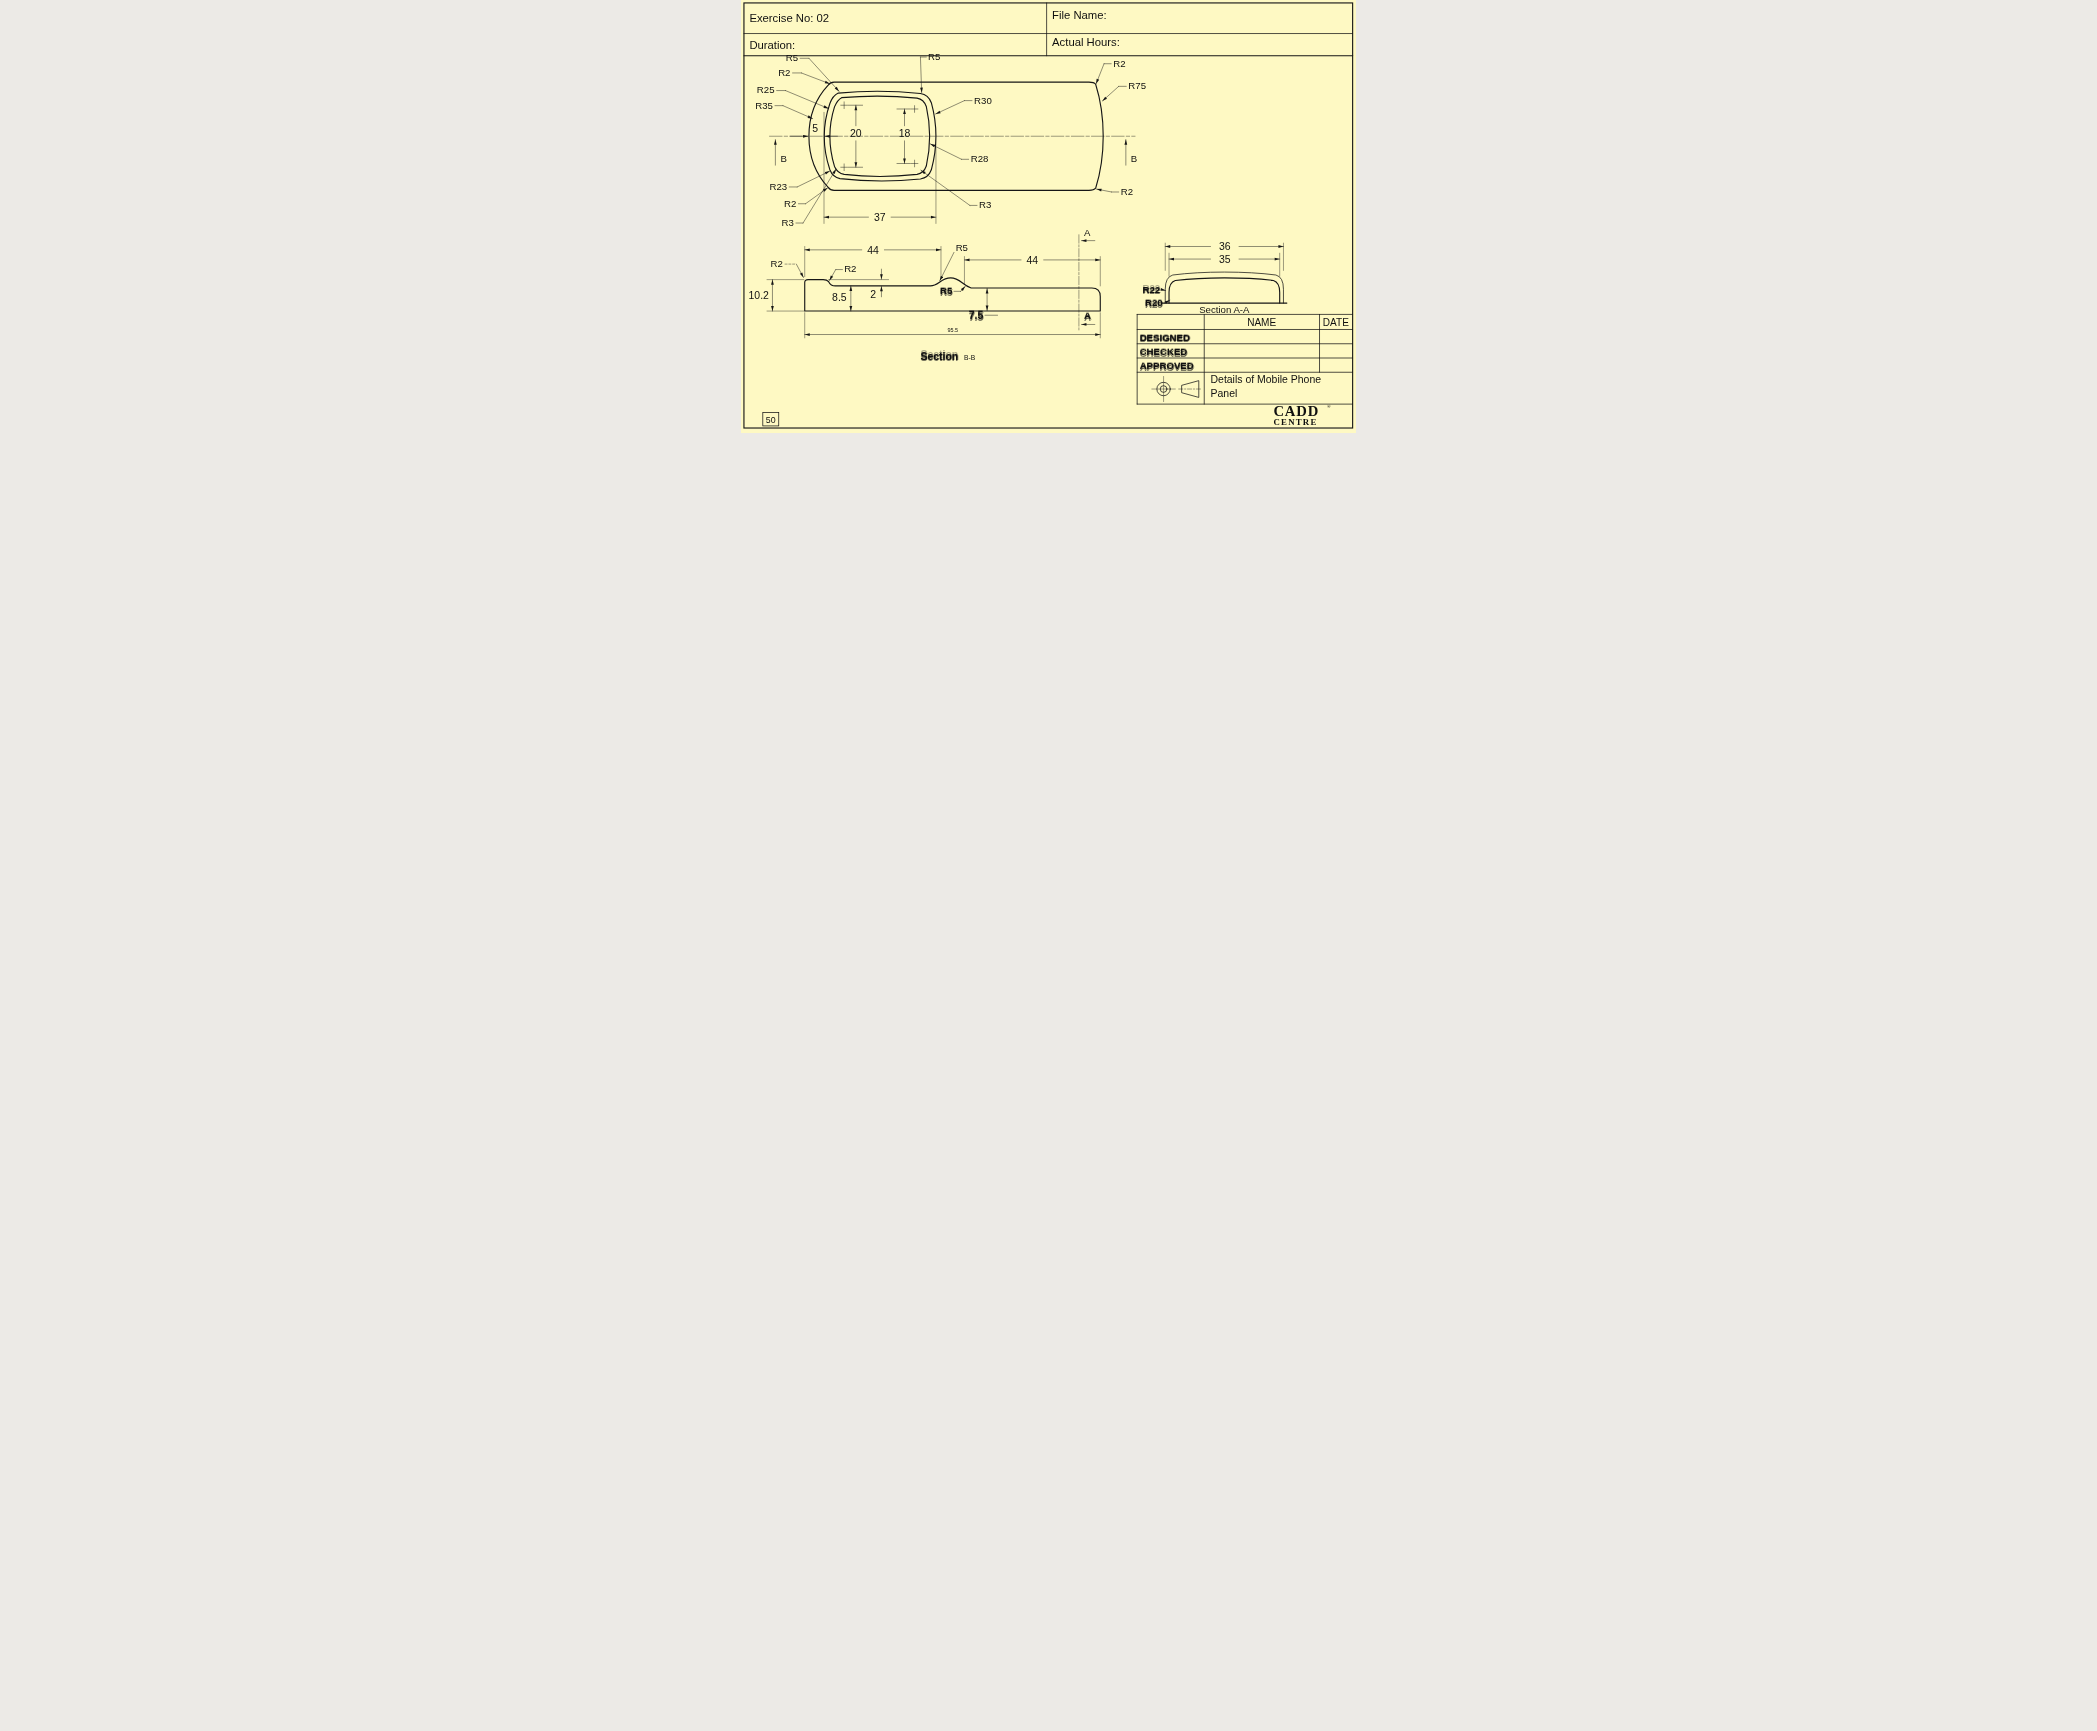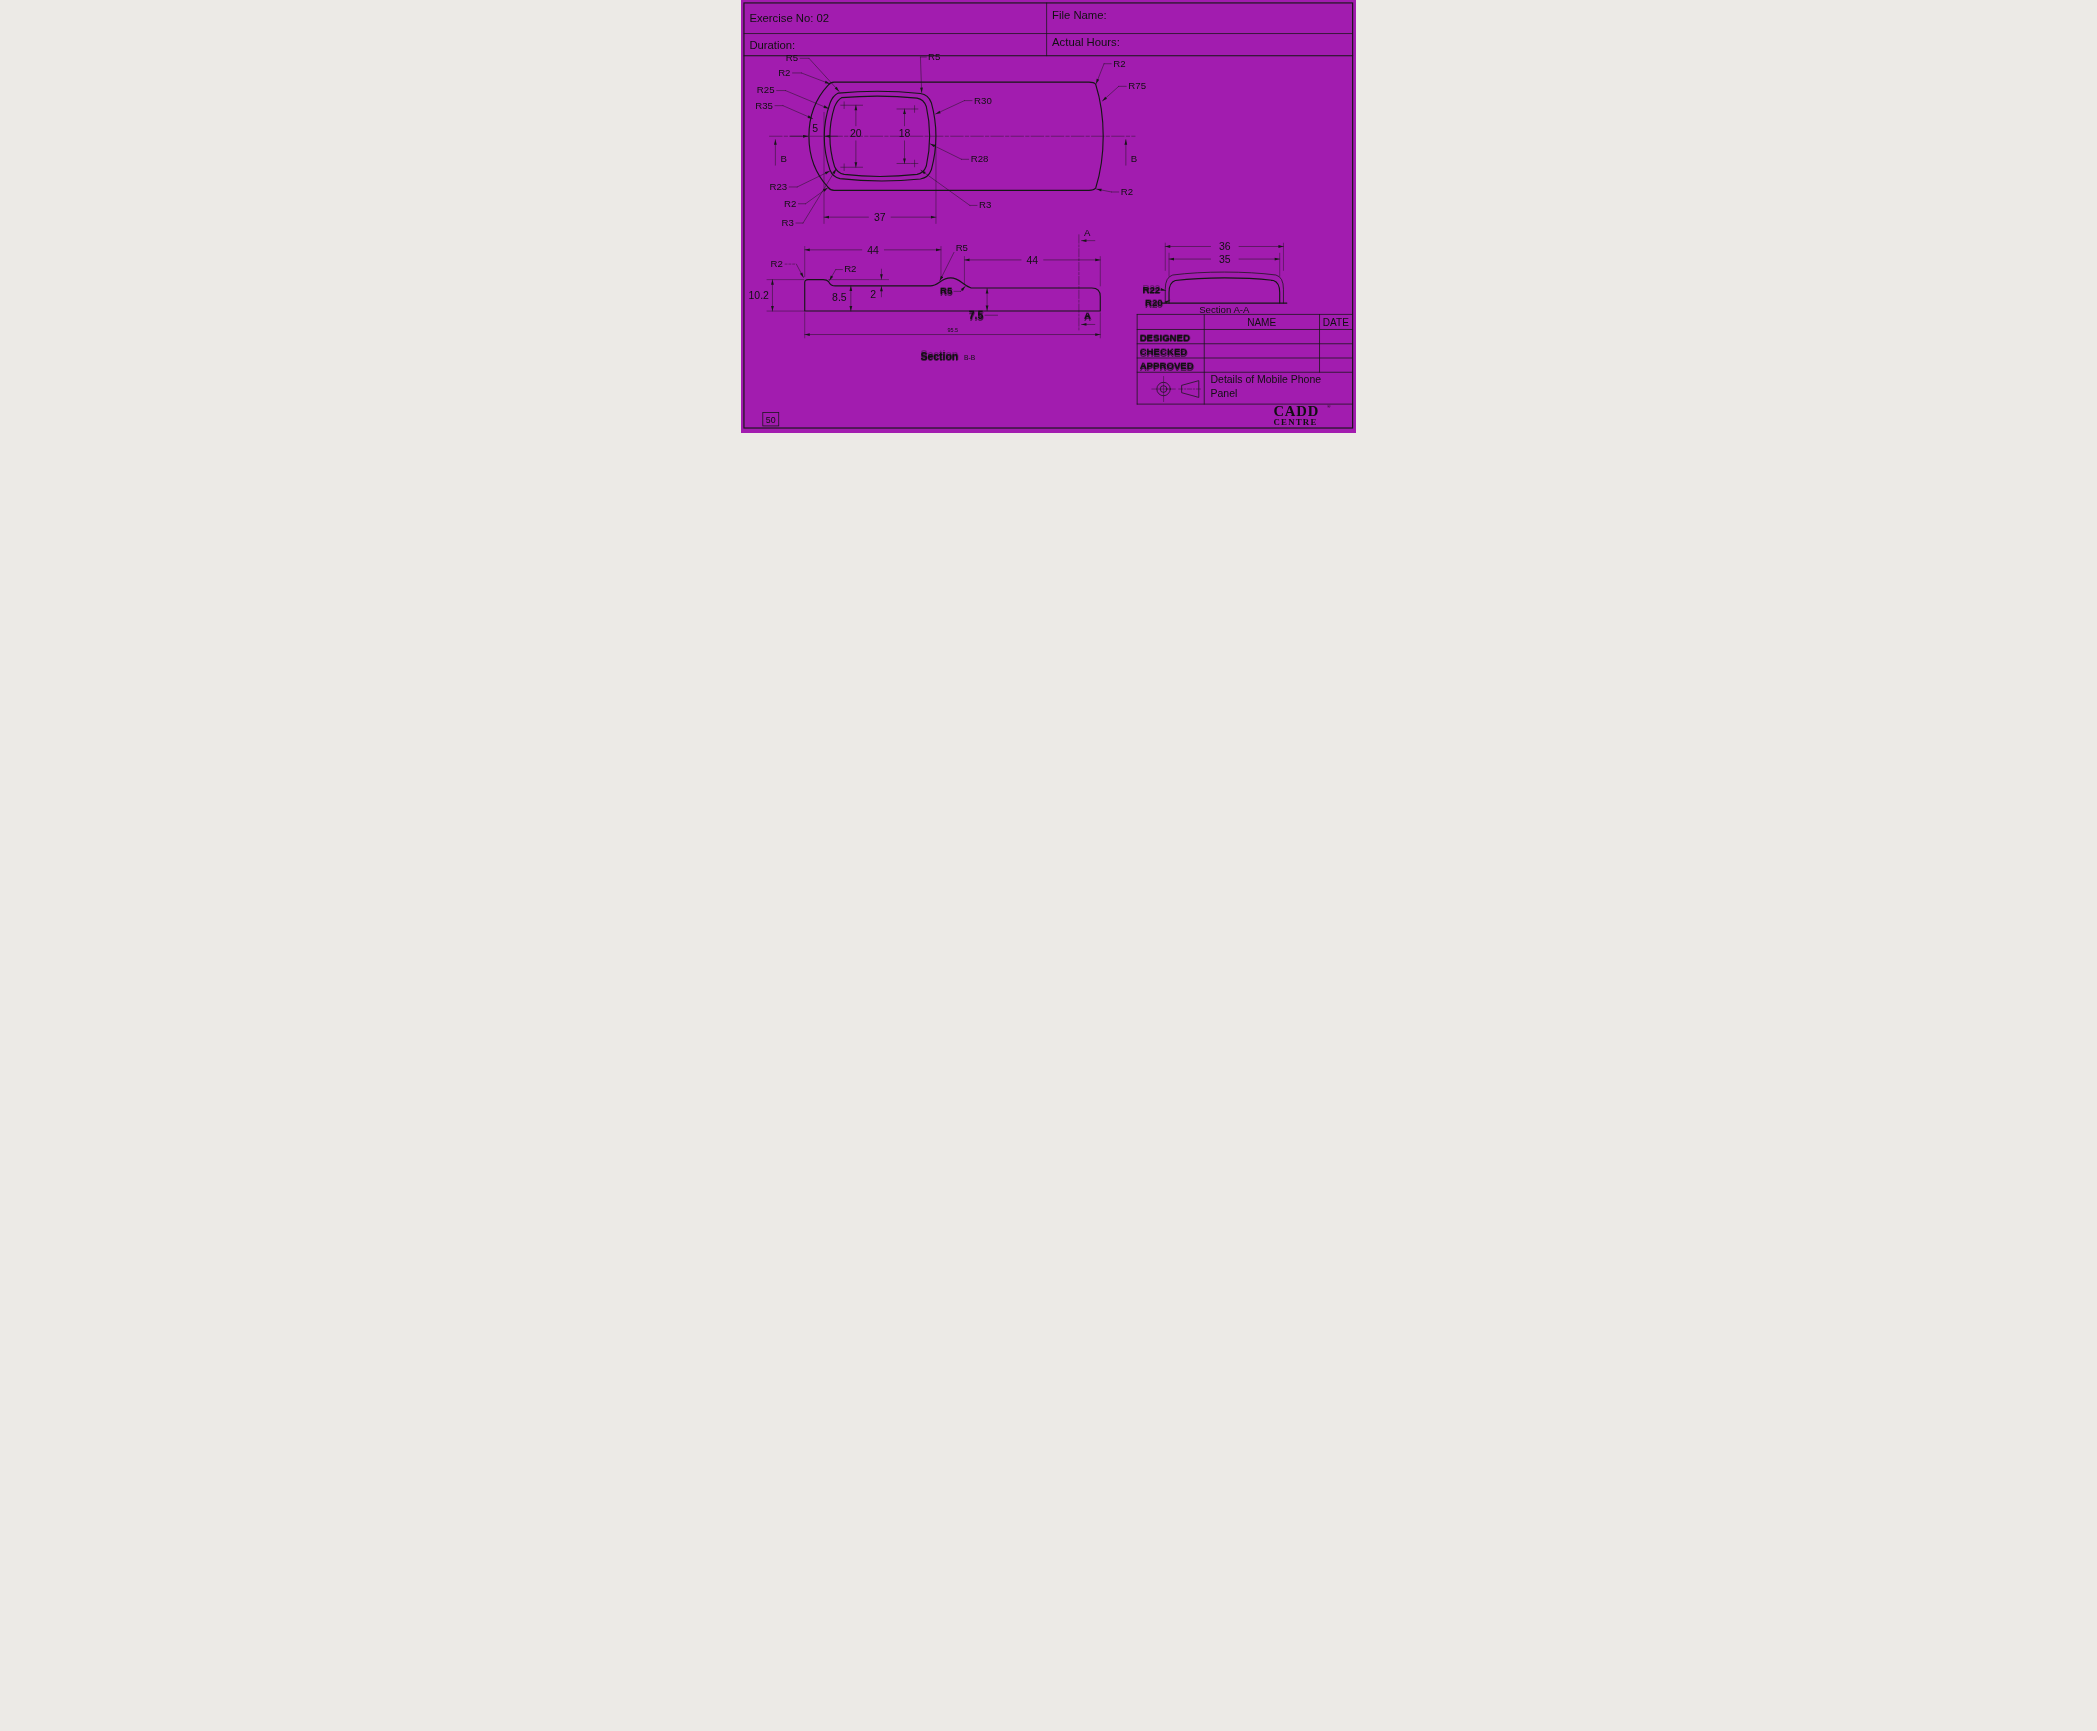--- a/index.html
+++ b/index.html
@@ -1,16 +1,16 @@
 <!DOCTYPE html>
 <html style="font-size:6.7px"><head>
 <meta charset="utf-8">
 <style>
   html,body{margin:0;padding:0;background:#eceae6;}
-  .sheet{width:100%;max-width:615px;margin:0 auto;background:#a21caf;}
+  .sheet{width:100%;max-width:615px;margin:0 auto;background:#fef9c3;}
   svg{display:block;width:100%;height:auto;}
   .ln{stroke:#161616;fill:none;stroke-linecap:round;}
   .thick{stroke-width:2.7;}
   .med{stroke-width:1.8;}
   .thin{stroke-width:1.15;}
   .hair{stroke-width:1;}
   text{fill:#101010;font-family:"Liberation Sans","DejaVu Sans",sans-serif;}
   .hdr{font-size:27px;}
   .dim{font-size:25px;}
   .lbl{font-size:23px;}

